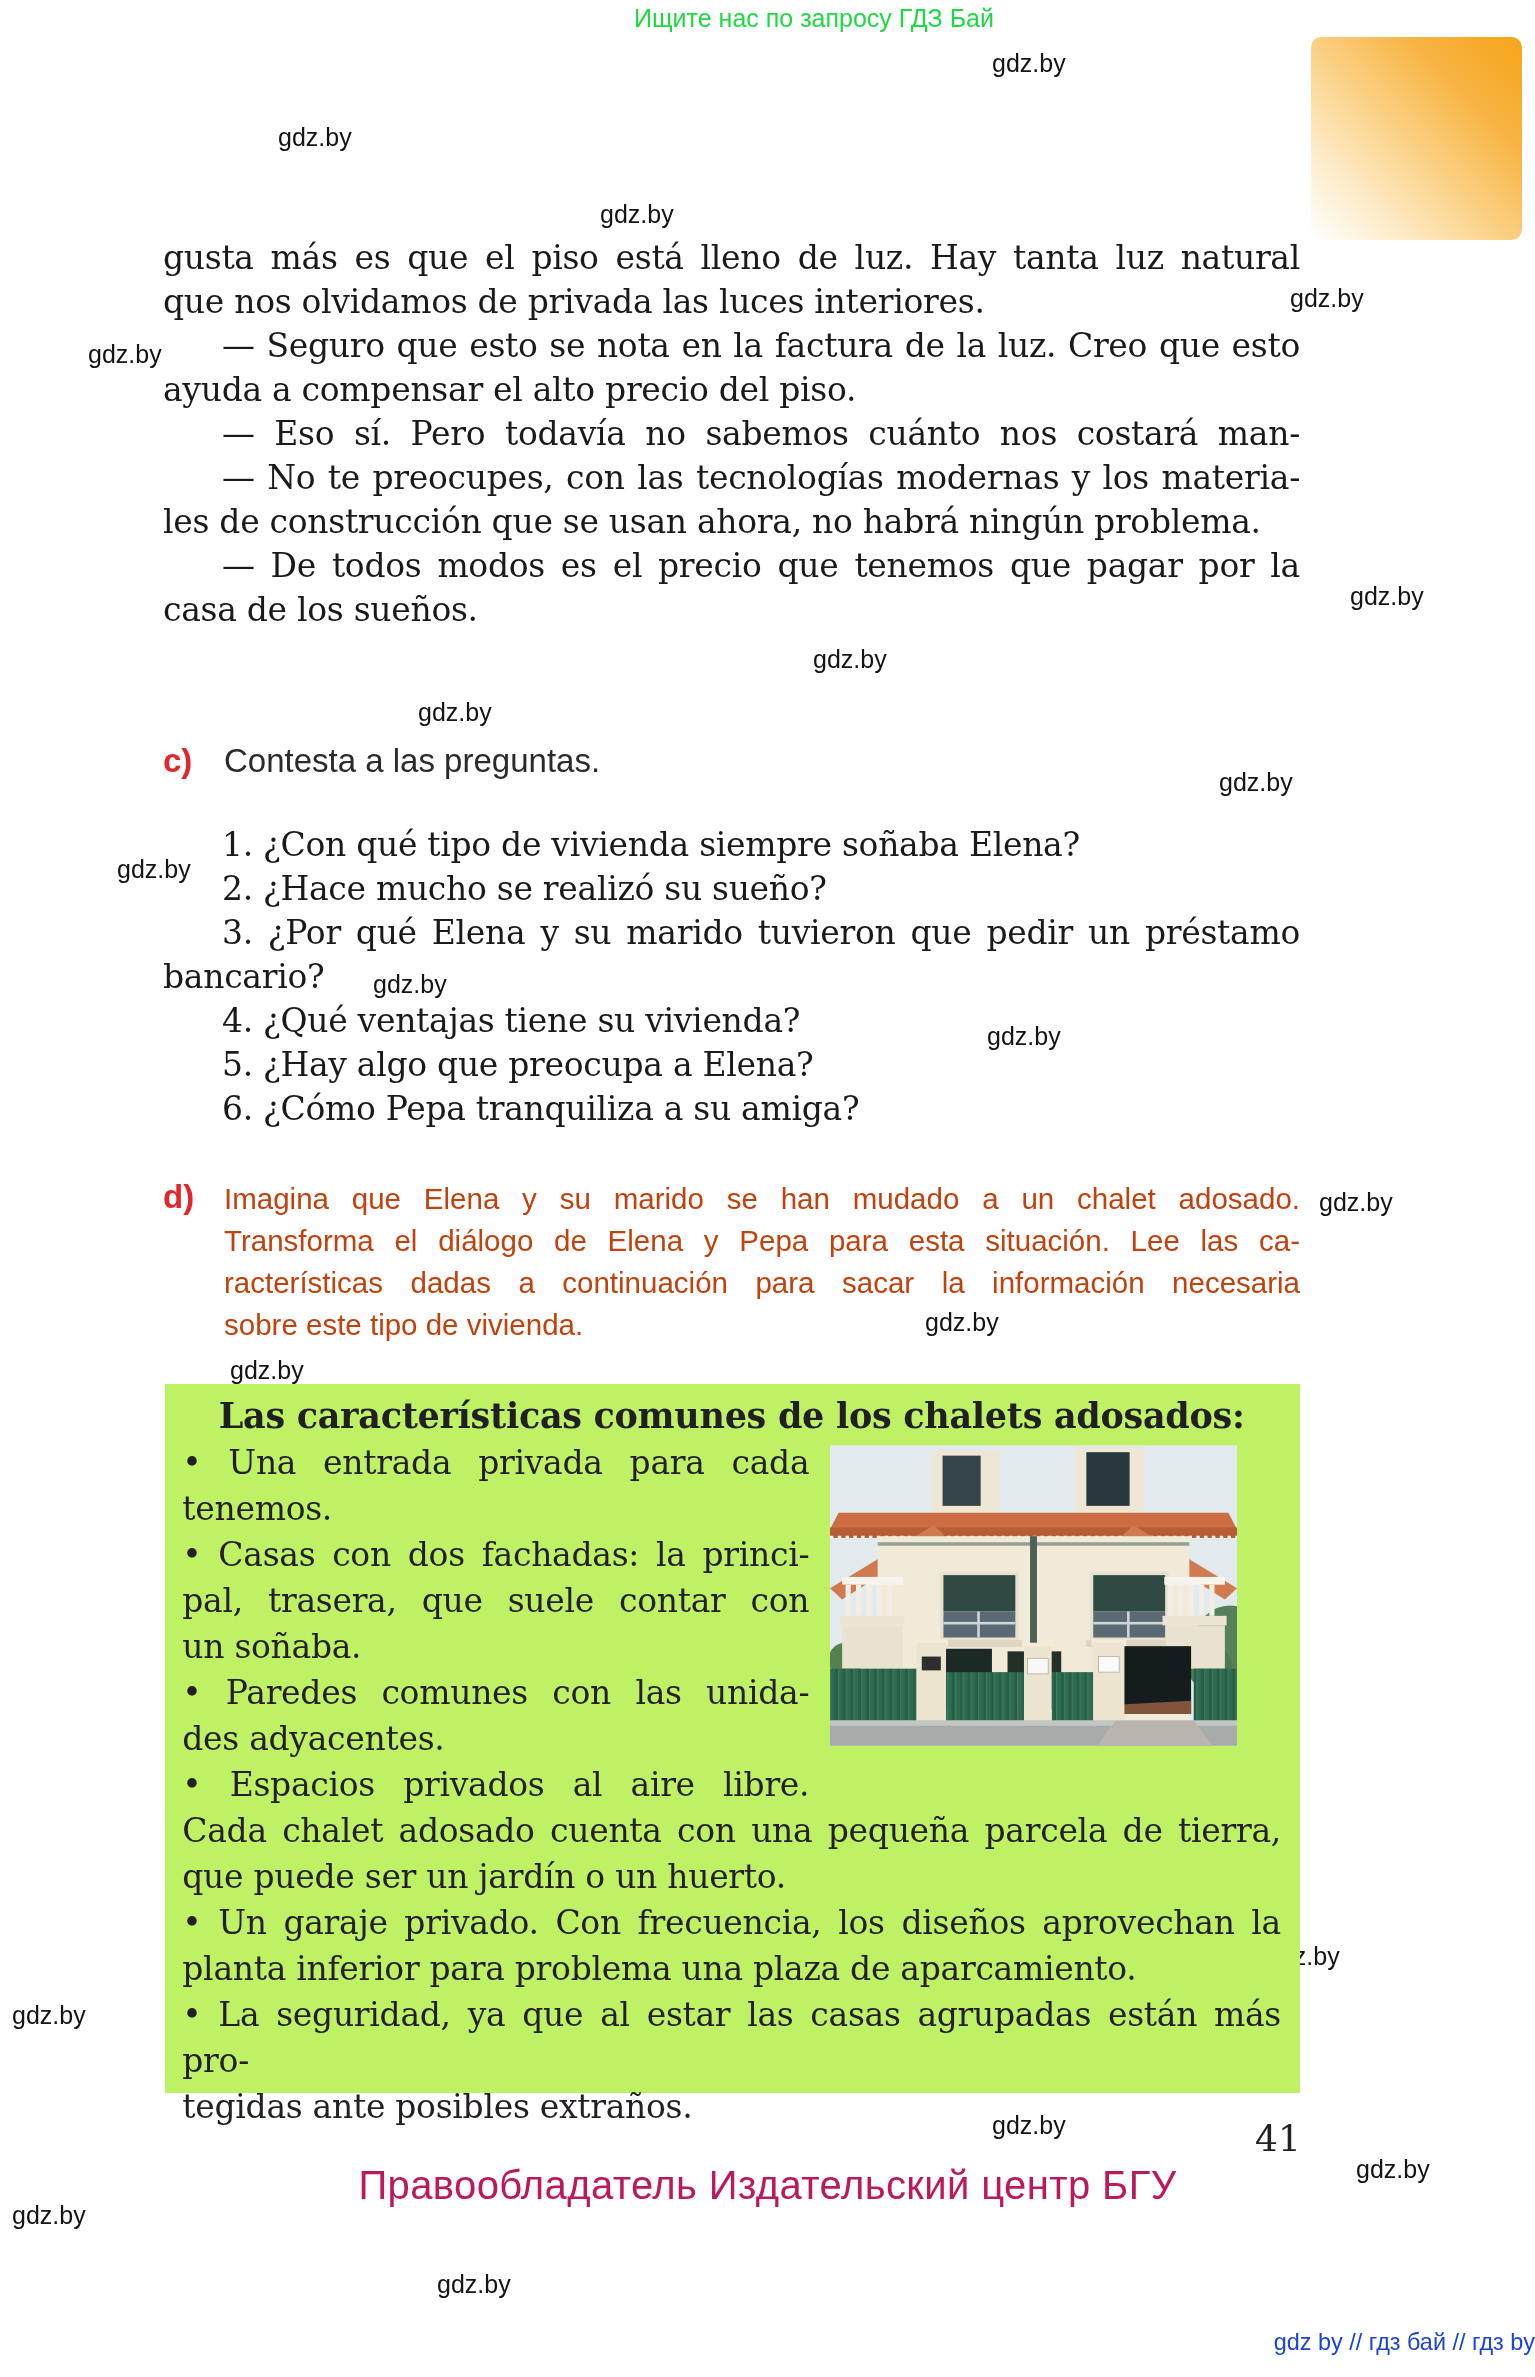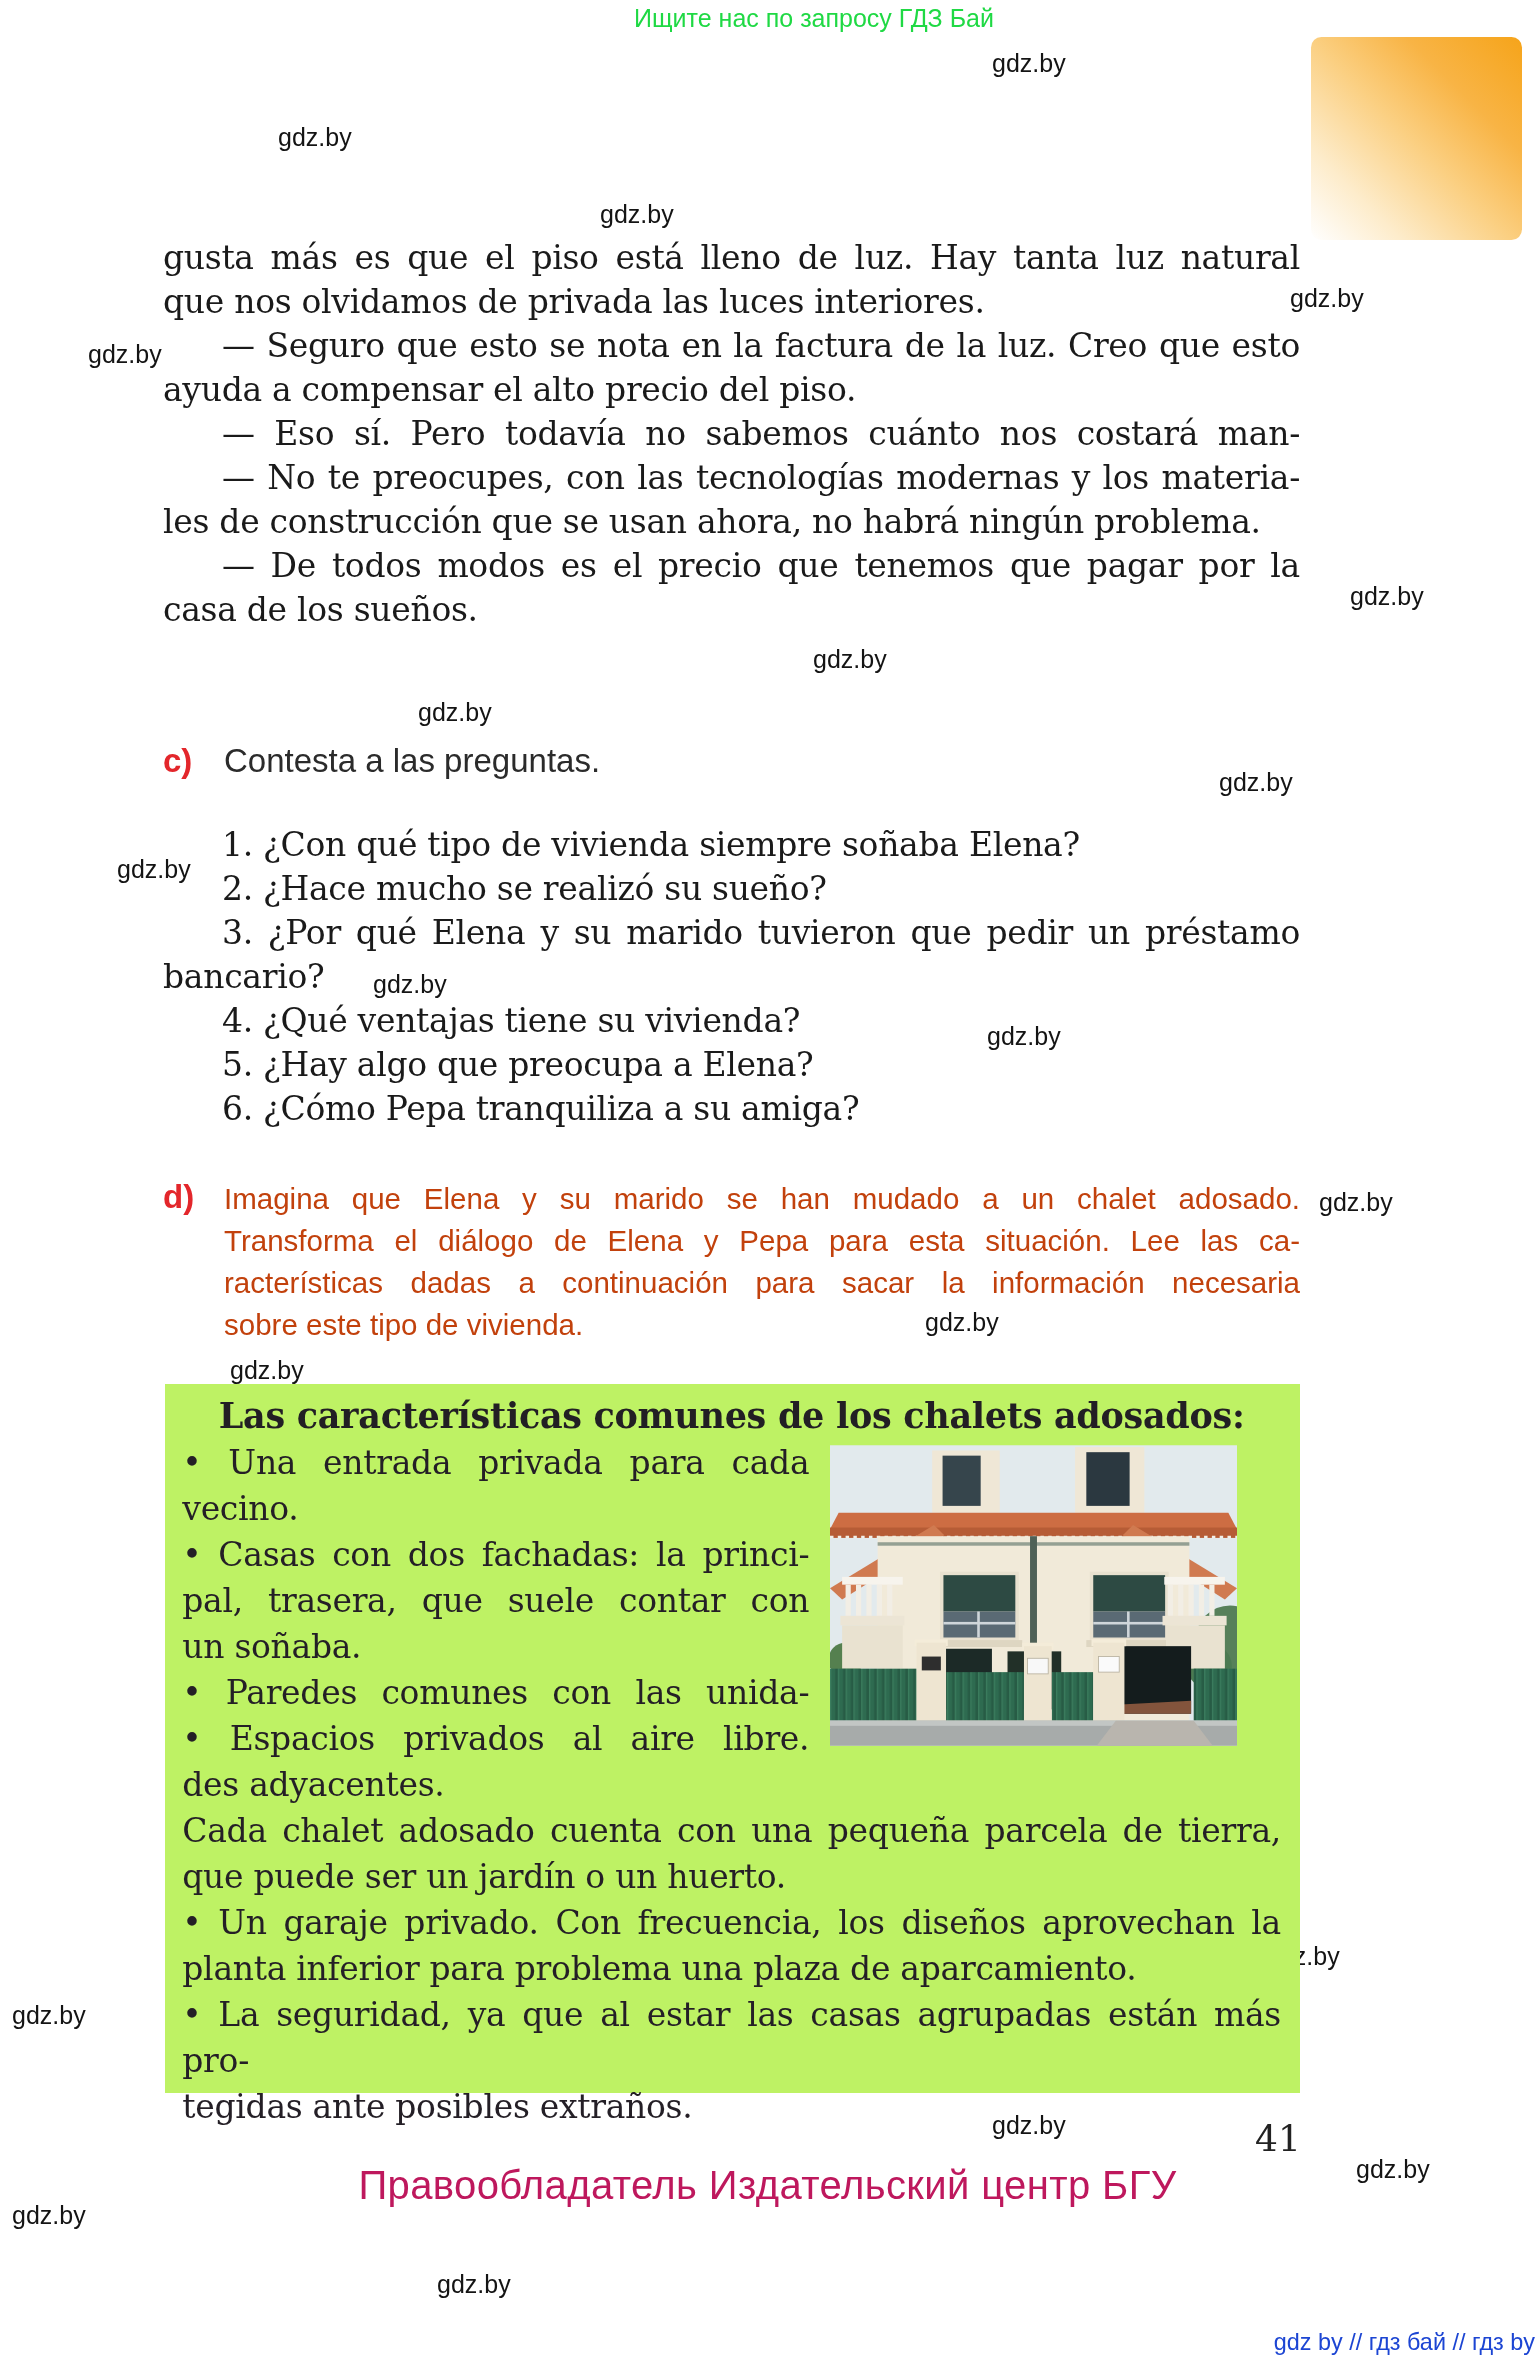--- a/index.html
+++ b/index.html
@@ -129,27 +129,27 @@
         <div class="tline">sobre este tipo de vivienda.</div>
       </div>
   </div>
 
   <div class="info-box">
     <div class="box-title">Las características comunes de los chalets adosados:</div>
     <div class="box-flex">
       <div class="box-col">
 
       <div class="sline justify">• Una entrada privada para cada</div>
-          <div class="sline">vecino.</div>
+          <div class="sline">tenemos.</div>
           <div class="sline justify">• Casas con dos fachadas: la princi-</div>
           <div class="sline justify">pal, trasera, que suele contar con</div>
           <div class="sline">un soñaba.</div>
           <div class="sline justify">• Paredes comunes con las unida-</div>
+          <div class="sline">des adyacentes.</div>
           <div class="sline justify">• Espacios privados al aire libre.</div>
-          <div class="sline">des adyacentes.</div>
         </div>
       <div class="box-photo">
         <svg width="407" height="301" viewBox="0 0 470 347" xmlns="http://www.w3.org/2000/svg">
           <defs>
             <pattern id="slats" width="9" height="10" patternUnits="userSpaceOnUse">
               <rect width="9" height="10" fill="#2e6b50"></rect>
               <rect x="6" width="3" height="10" fill="#275c45"></rect>
               <rect x="0" width="1.5" height="10" fill="#3b7d5e"></rect>
             </pattern>
           </defs>

